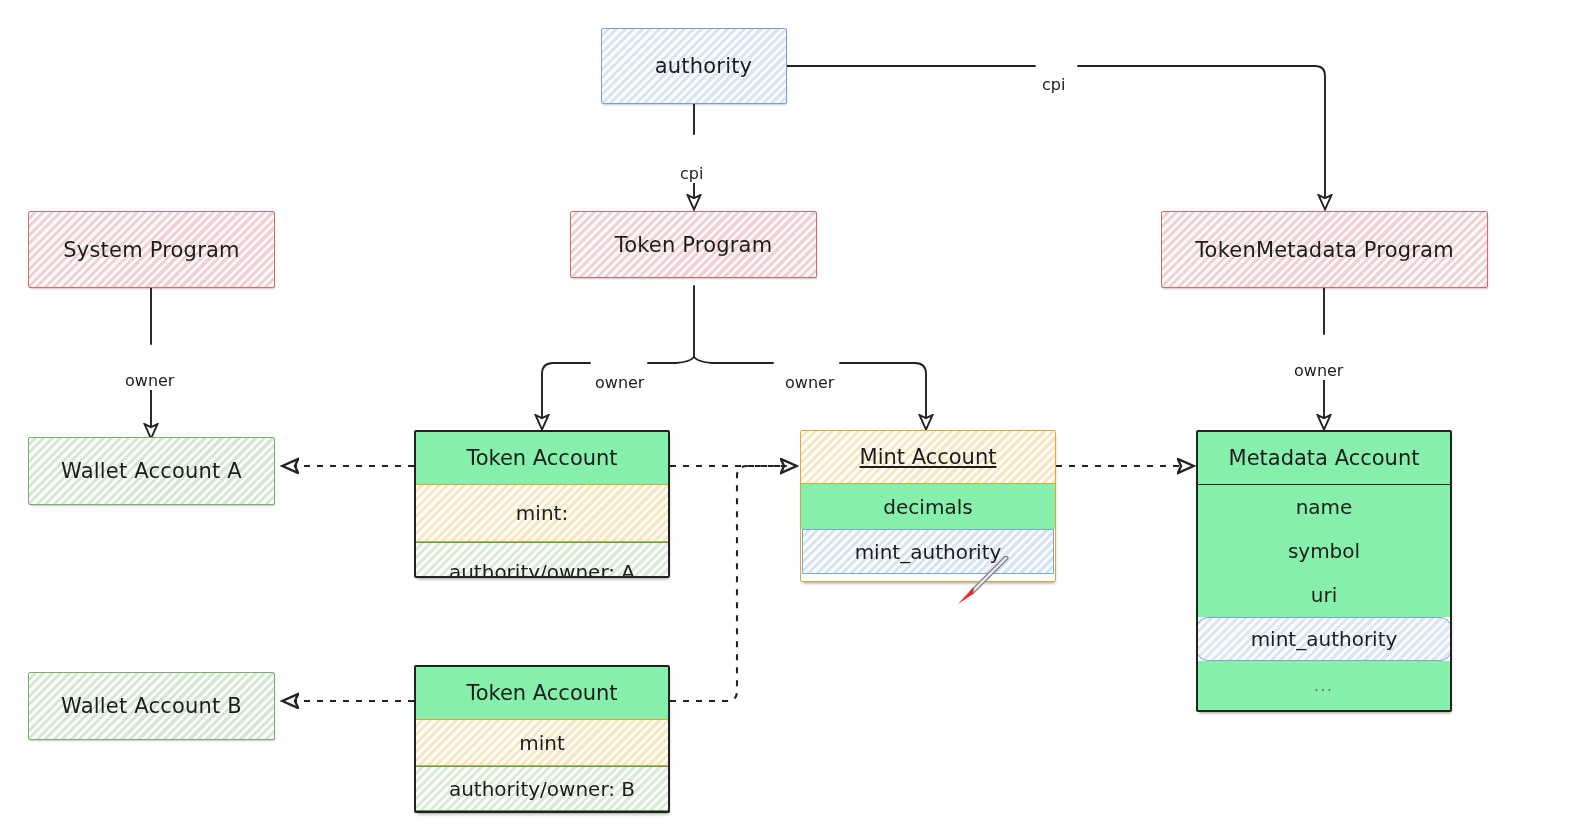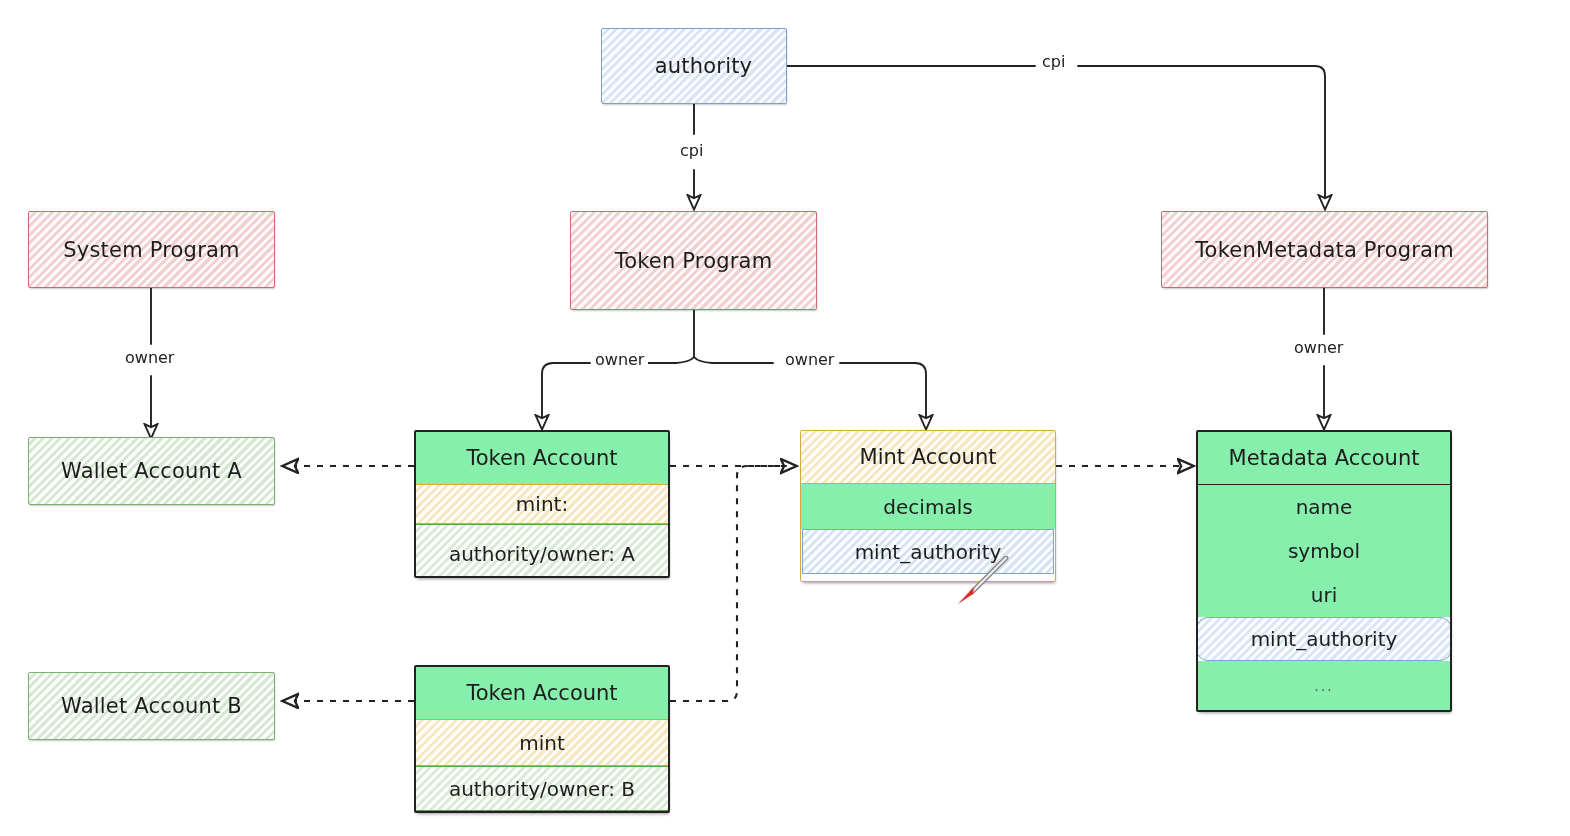--- a/index.html
+++ b/index.html
@@ -60,20 +60,21 @@
   .row-plain{background:#86efac;}
   .row-div{border-top:1.6px solid #222;}
   .row-yellow{
     background:#fdf4dd;border-top:1.4px solid #d6a93a;border-bottom:1.4px solid #d6a93a;
     background-image:repeating-linear-gradient(135deg, rgba(255,255,255,.82) 0 3px, rgba(214,169,58,.17) 3px 6px);
   }
   .row-yellow-head{
     background:#fdf4dd;
     background-image:repeating-linear-gradient(135deg, rgba(255,255,255,.82) 0 3px, rgba(214,169,58,.17) 3px 6px);
     border-bottom:1.4px solid #d6a93a;
+    text-decoration:underline;
   }
   .row-green{
     background:#eef6ec;border-top:1.4px solid #5aa34e;border-bottom:1.4px solid #5aa34e;
     background-image:repeating-linear-gradient(135deg, rgba(255,255,255,.85) 0 3px, rgba(120,175,110,.16) 3px 6px);
   }
   .row-blue{
     background:#e6eff9;border:1.4px solid #7aa6d6;
     background-image:repeating-linear-gradient(135deg, rgba(255,255,255,.85) 0 3px, rgba(140,170,210,.17) 3px 6px);
   }
   .row-blue-round{
@@ -82,20 +83,21 @@
   }
   .row-ellipsis{font-size:14px;color:#555;letter-spacing:2px;}
 
   .edge-label{
     position:absolute;
     background:#ffffff;
     font-size:16px;color:#222;
     padding:0 4px;
     white-space:nowrap;
     font-family:"DejaVu Sans", sans-serif;
+    margin-top:23px;
   }
 
   .pen-cursor{position:absolute;pointer-events:none;}
 </style>
 </head>
 <body>
 
 <div id="canvas">
 
   <svg class="edges" viewBox="0 0 1570 836">
@@ -147,39 +149,39 @@
   <div class="edge-label" style="left:1290px;top:338px;">owner</div>
 
   <div class="node simple n-blue" style="left:601px;top:28px;width:186px;height:76px;padding-left:19px;">
     <span>authority</span>
   </div>
 
   <div class="node simple n-red" style="left:28px;top:211px;width:247px;height:77px;">
     <span>System Program</span>
   </div>
 
-  <div class="node simple n-red" style="left:570px;top:211px;width:247px;height:99px;">
+  <div class="node simple n-red" style="left:570px;top:211px;width:247px;height:67px;">
     <span>Token Program</span>
   </div>
 
   <div class="node simple n-red" style="left:1161px;top:211px;width:327px;height:77px;">
     <span>TokenMetadata Program</span>
   </div>
 
   <div class="node simple n-green" style="left:28px;top:437px;width:247px;height:68px;">
     <span>Wallet Account A</span>
   </div>
 
   <div class="node simple n-green" style="left:28px;top:672px;width:247px;height:68px;">
     <span>Wallet Account B</span>
   </div>
 
   <div class="node record" style="left:414px;top:430px;width:256px;height:148px;">
     <div class="rec-row rec-head row-plain" style="height:52px;">Token Account</div>
-    <div class="rec-row row-yellow" style="height:40px;">mint:</div>
+    <div class="rec-row row-yellow" style="height:58px;">mint:</div>
     <div class="rec-row row-green" style="height:60px;">authority/owner: A</div>
   </div>
 
   <div class="node record" style="left:414px;top:665px;width:256px;height:148px;">
     <div class="rec-row rec-head row-plain" style="height:52px;">Token Account</div>
     <div class="rec-row row-yellow" style="height:47px;text-align:right;">mint</div>
     <div class="rec-row row-green" style="height:45px;">authority/owner: B</div>
   </div>
 
   <div class="node record yellow-outline" style="left:800px;top:430px;width:256px;height:152px;">

